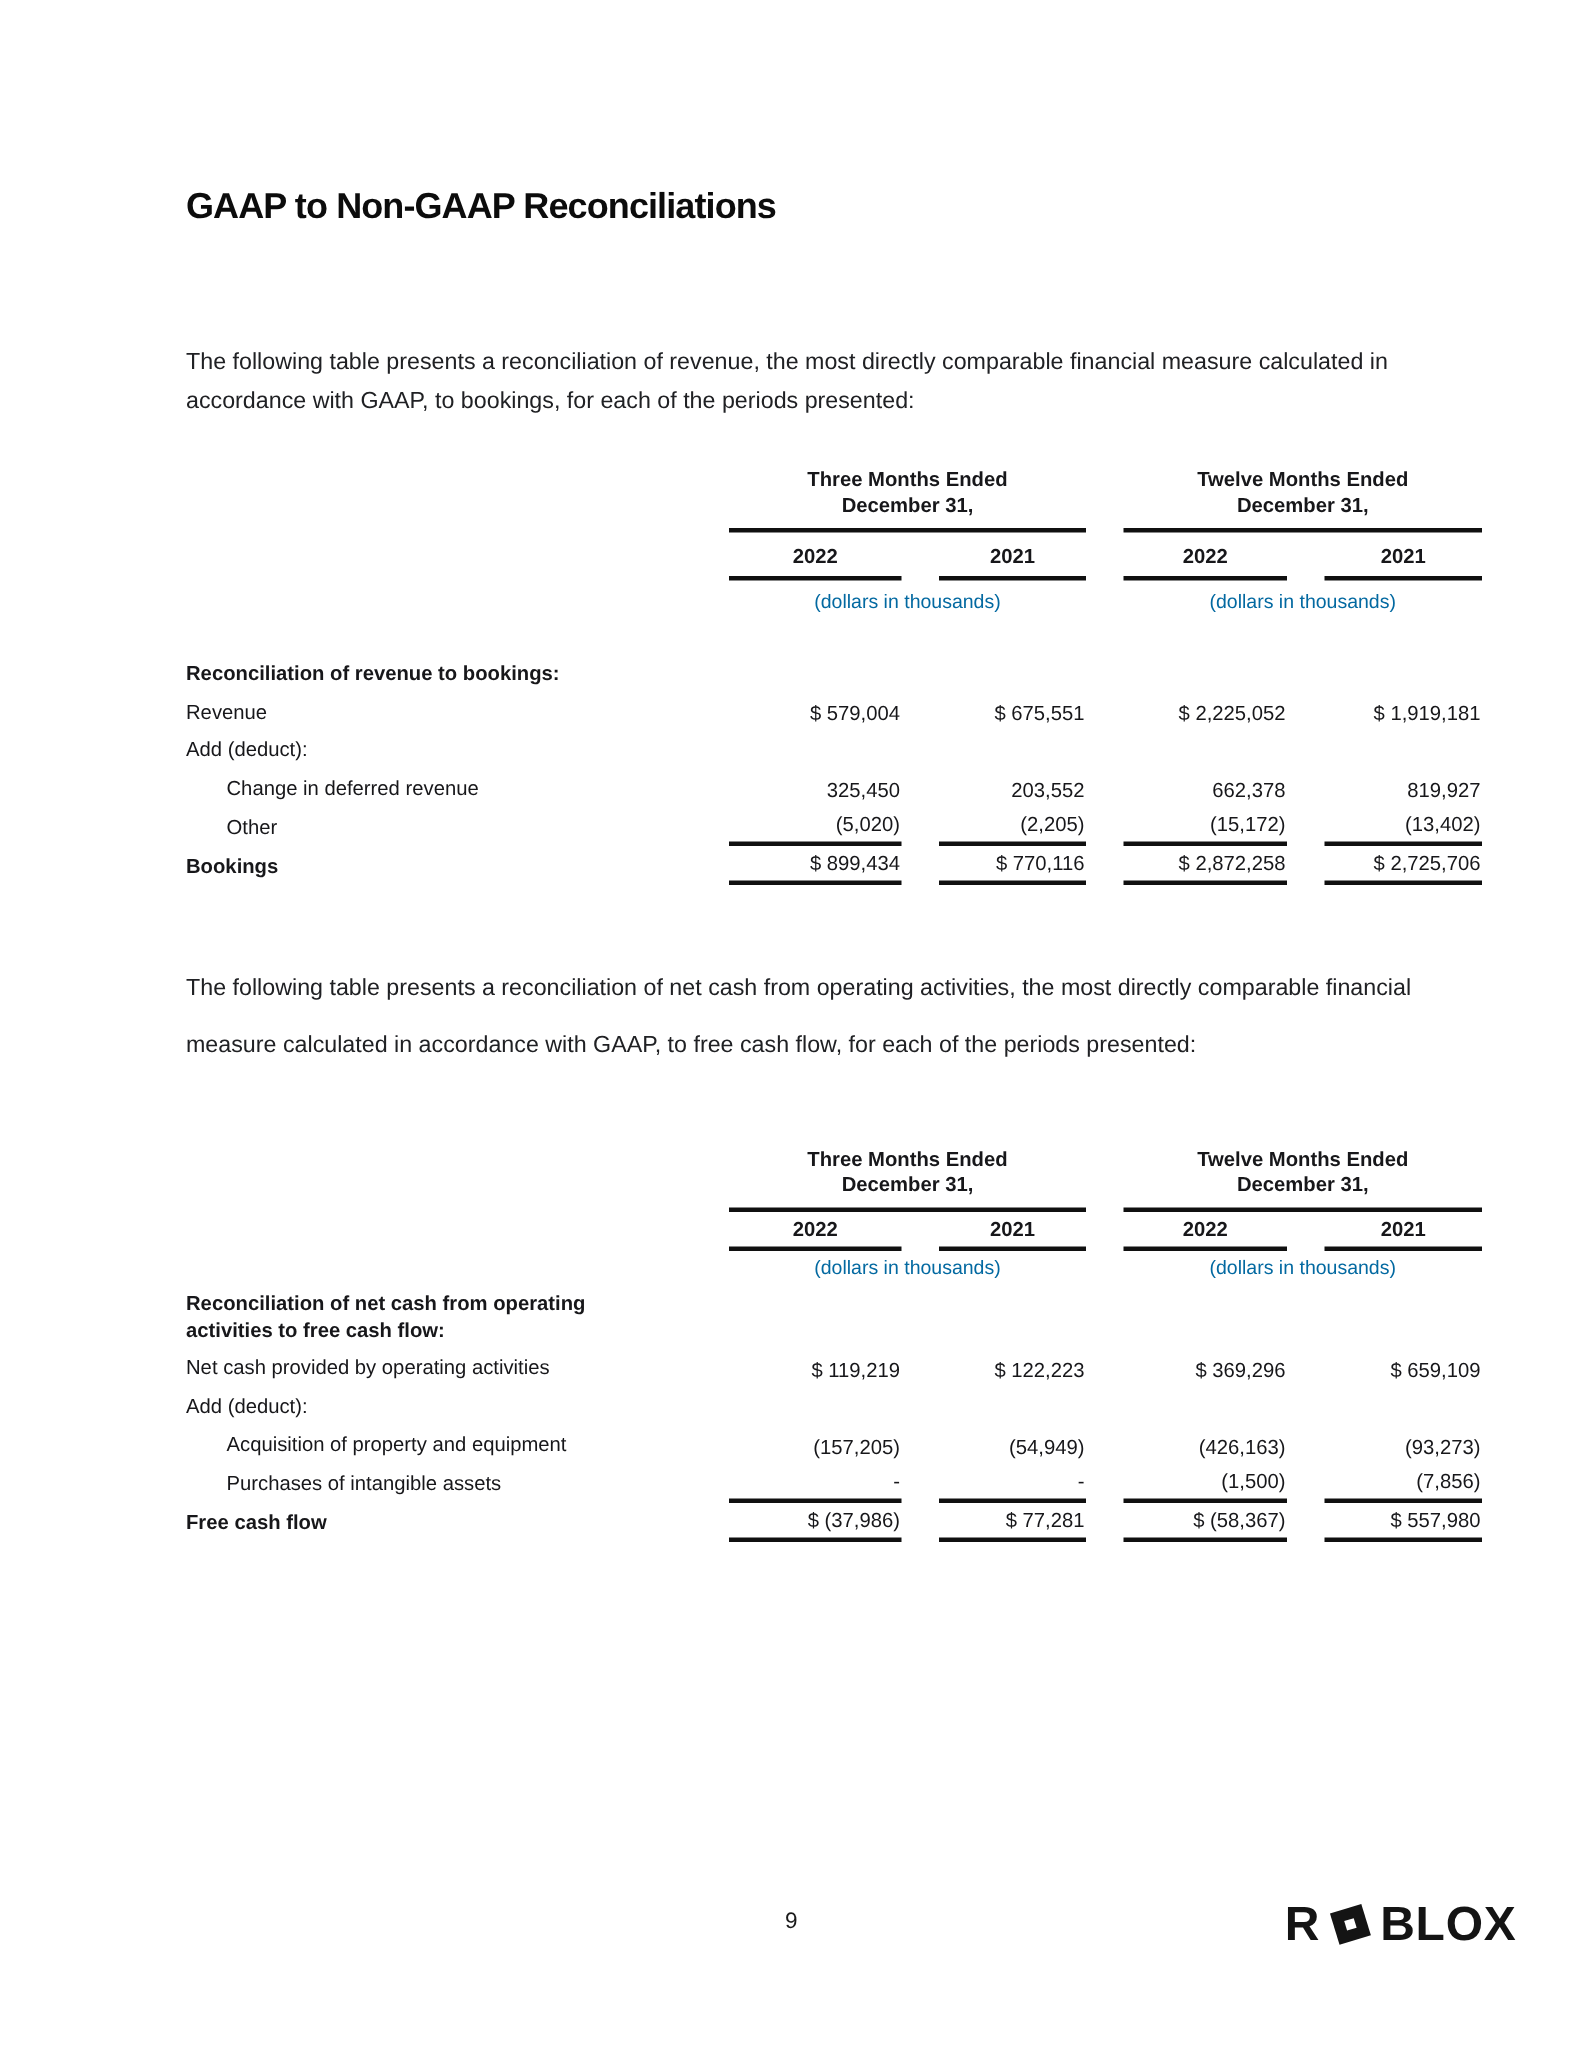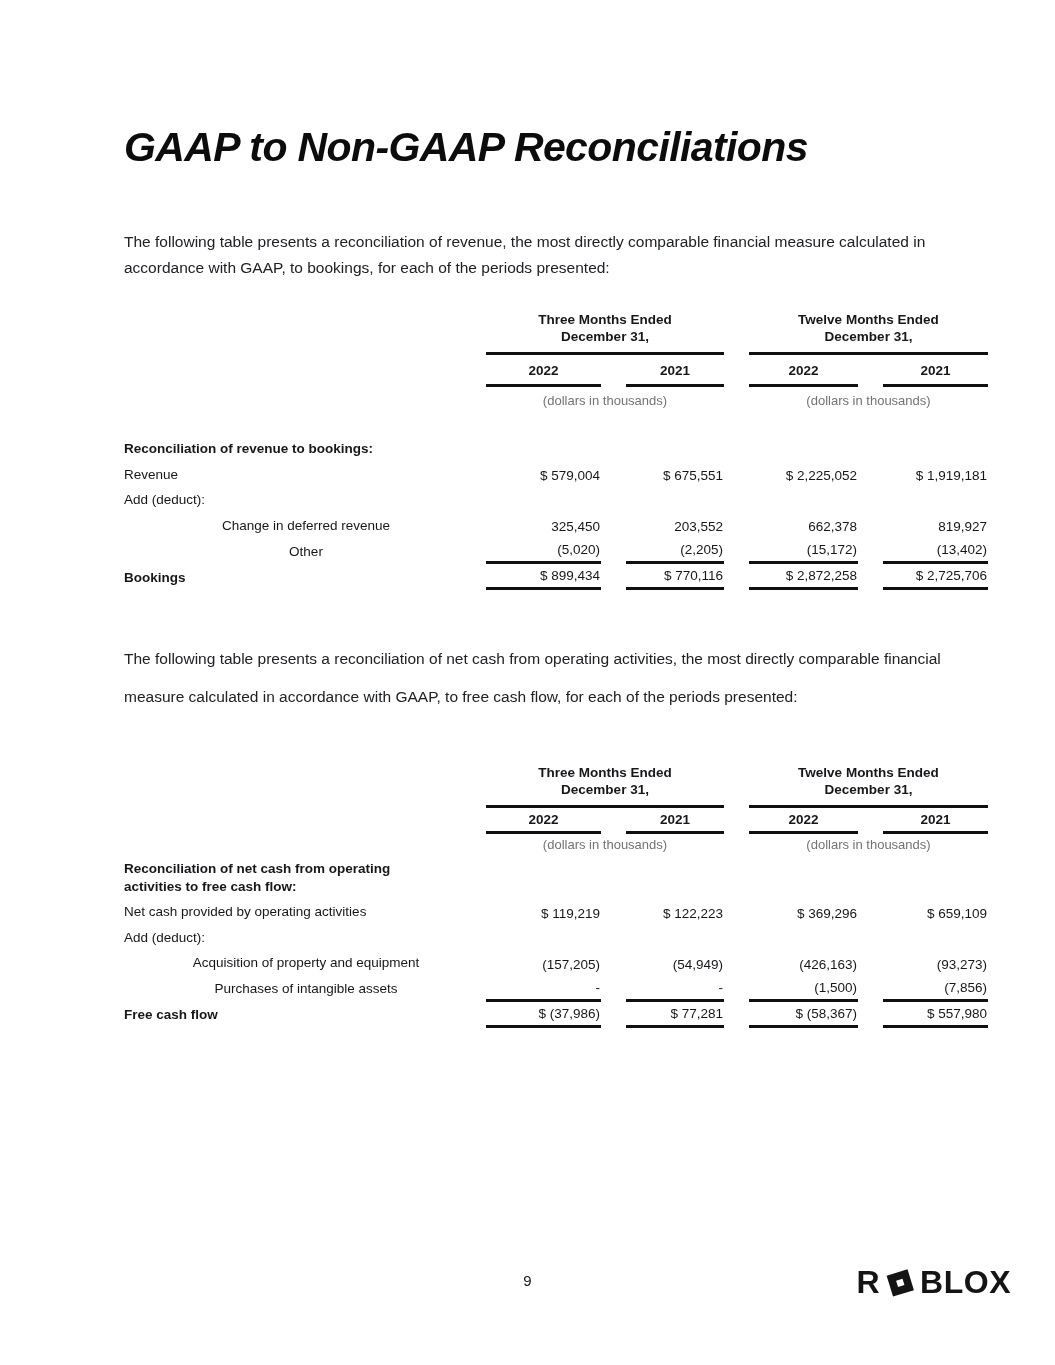--- a/index.html
+++ b/index.html
@@ -8,25 +8,24 @@
     width: 1055px; height: 1365px;
     position: relative;
     font-family: "Liberation Sans", "DejaVu Sans", sans-serif;
     color: #1a1a1a;
     overflow: hidden;
   }
 
   .page-title {
     position: absolute;
     left: 124px; top: 124px;
-    font-size: 41px;
+    font-size: 24px;
     font-weight: 800;
     letter-spacing: -0.6px;
     color: #0c0c0c;
-    font-style: italic;
   }
 
   .intro {
     position: absolute;
     left: 124px;
     font-size: 15.5px;
     color: #202124;
   }
   .intro-1 { top: 229px; width: 812px; line-height: 26px; }
   .intro-2 { top: 640px; width: 845px; line-height: 37.5px; }
@@ -60,31 +59,31 @@
     text-align: center;
     font-weight: 700;
     padding: 8px 0 6px 0;
     border-bottom: 3px solid #101010;
   }
   .units {
     grid-column: span 2;
     text-align: center;
     font-size: 13px;
     padding-top: 6px;
-    color: #737373;
+    color: #0369a1;
   }
   .spacer-lg { height: 28px; }
   .spacer-sm { height: 4px; }
 
   .lbl {
     white-space: pre-line;
     line-height: 17.5px;
     padding: 3px 0 4px 0;
   }
-  .lbl.indent { padding-left: 27px; text-align: center; }
+  .lbl.indent { padding-left: 27px; }
   .lbl.bold { font-weight: 700; }
 
   .num {
     text-align: right;
     padding: 3px 1px 4px 0;
     white-space: nowrap;
   }
   .rule { border-bottom: 3px solid #101010; }
   .body-row { margin-top: 1px; }
 

